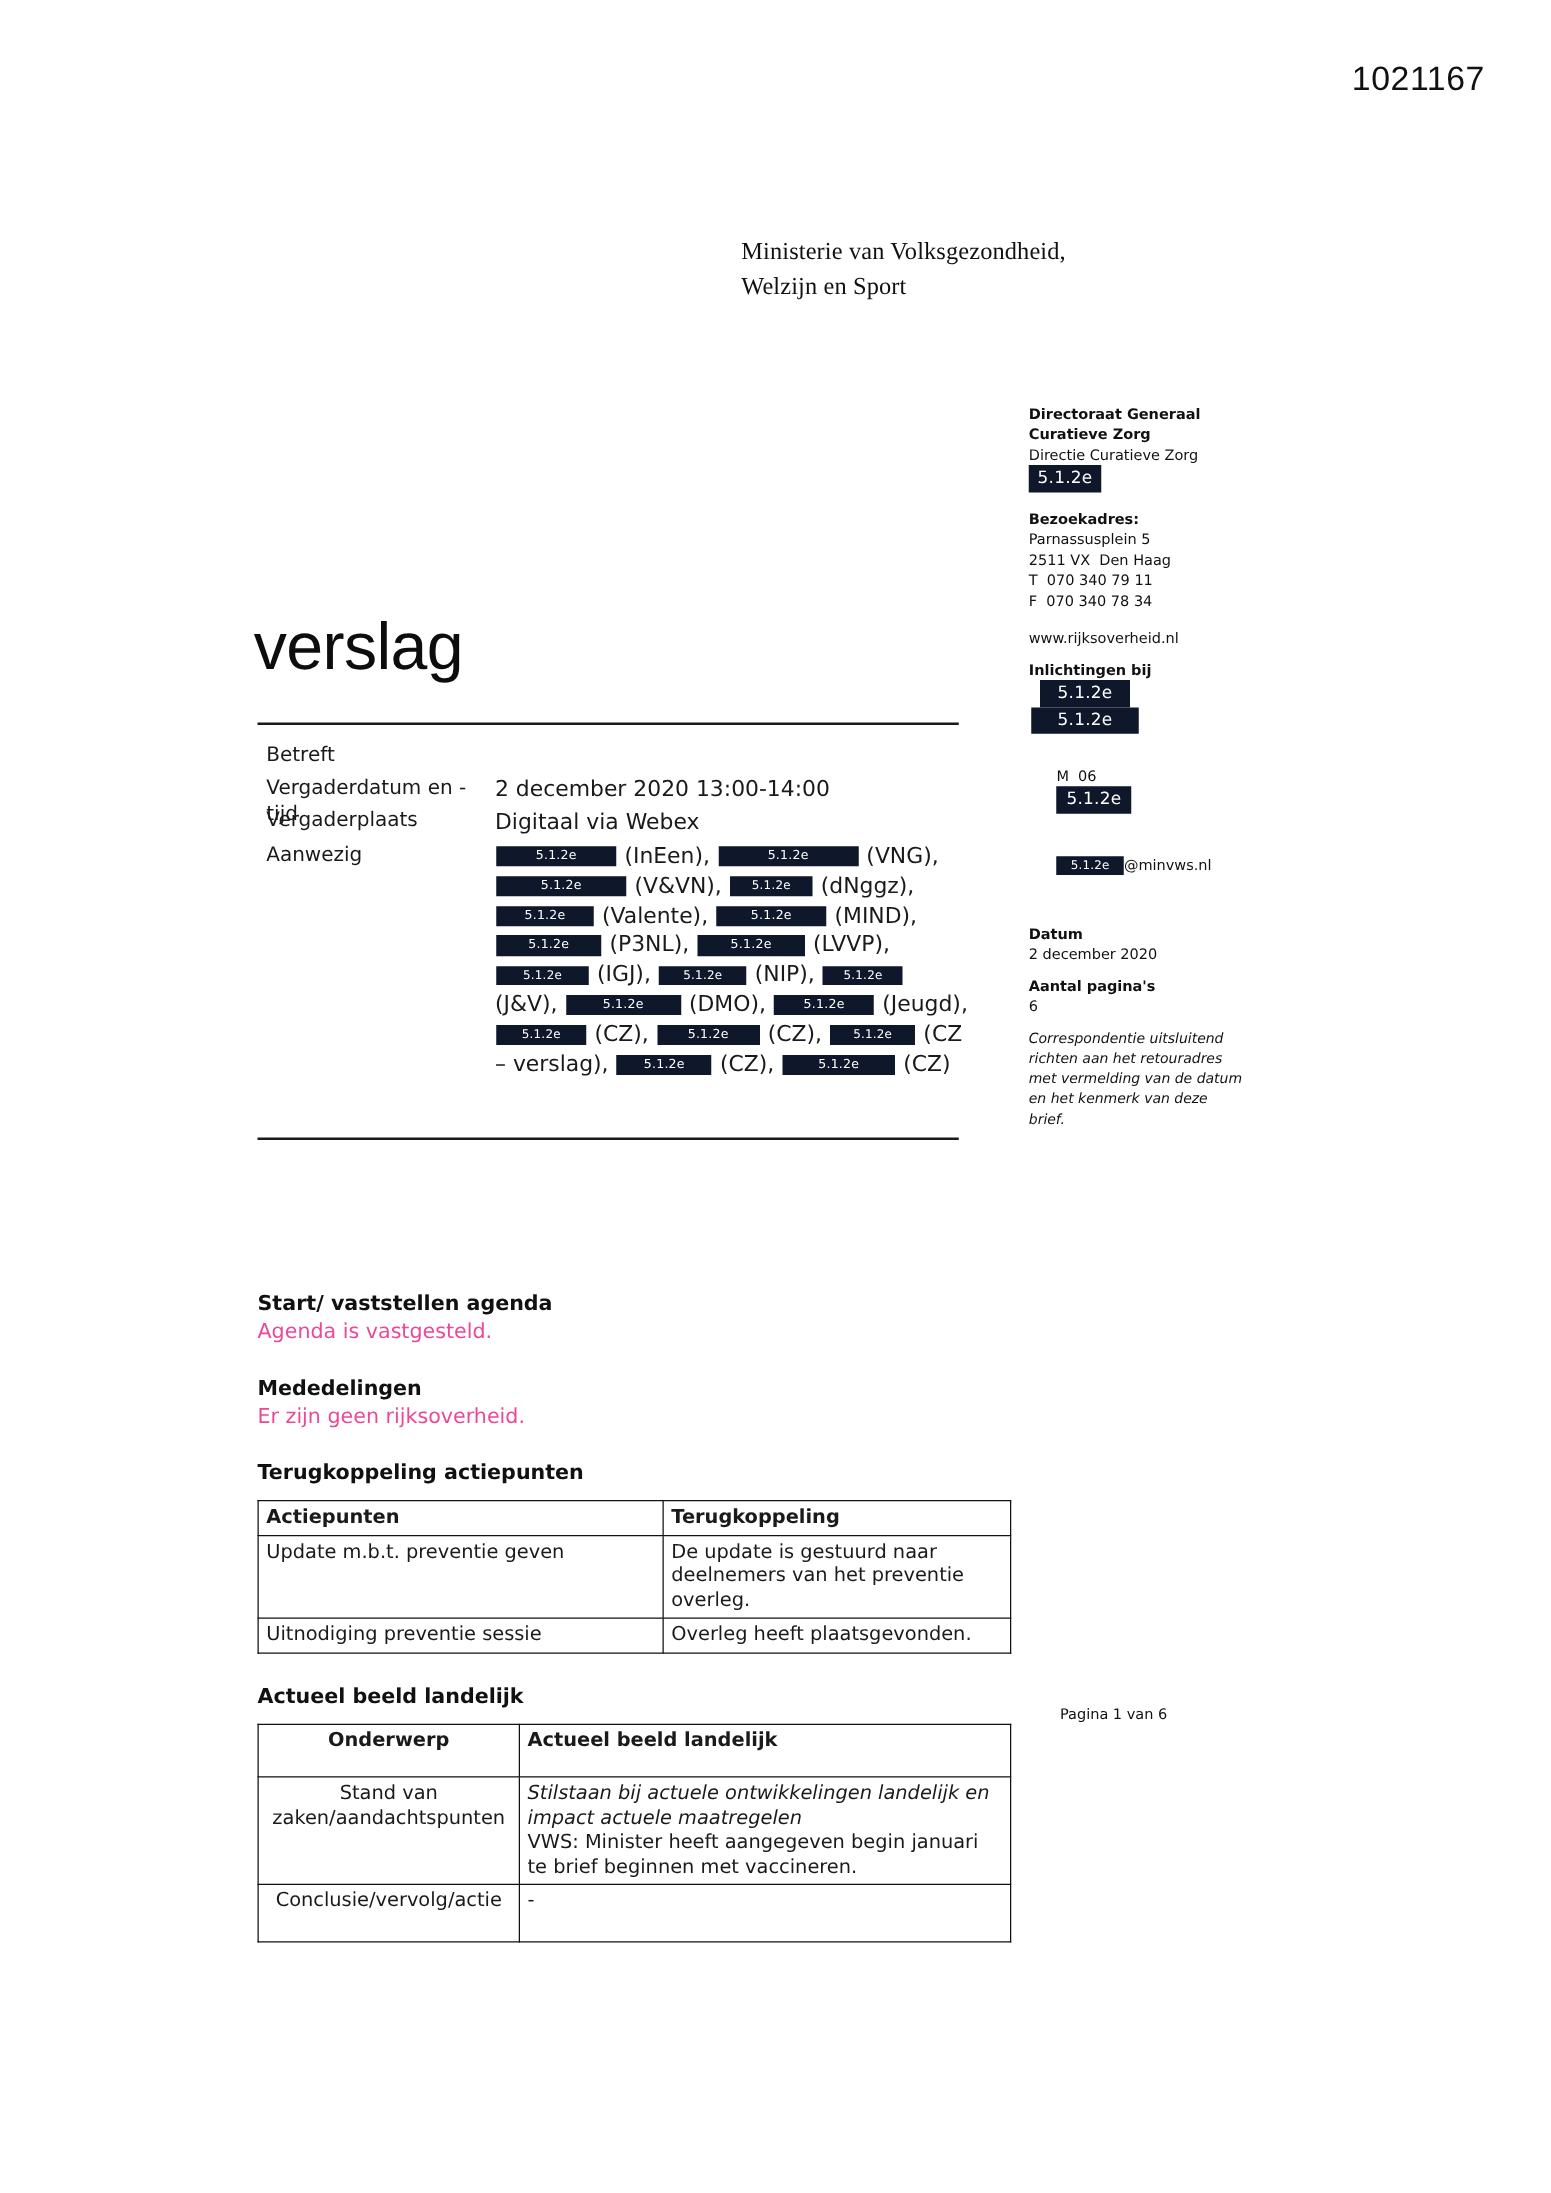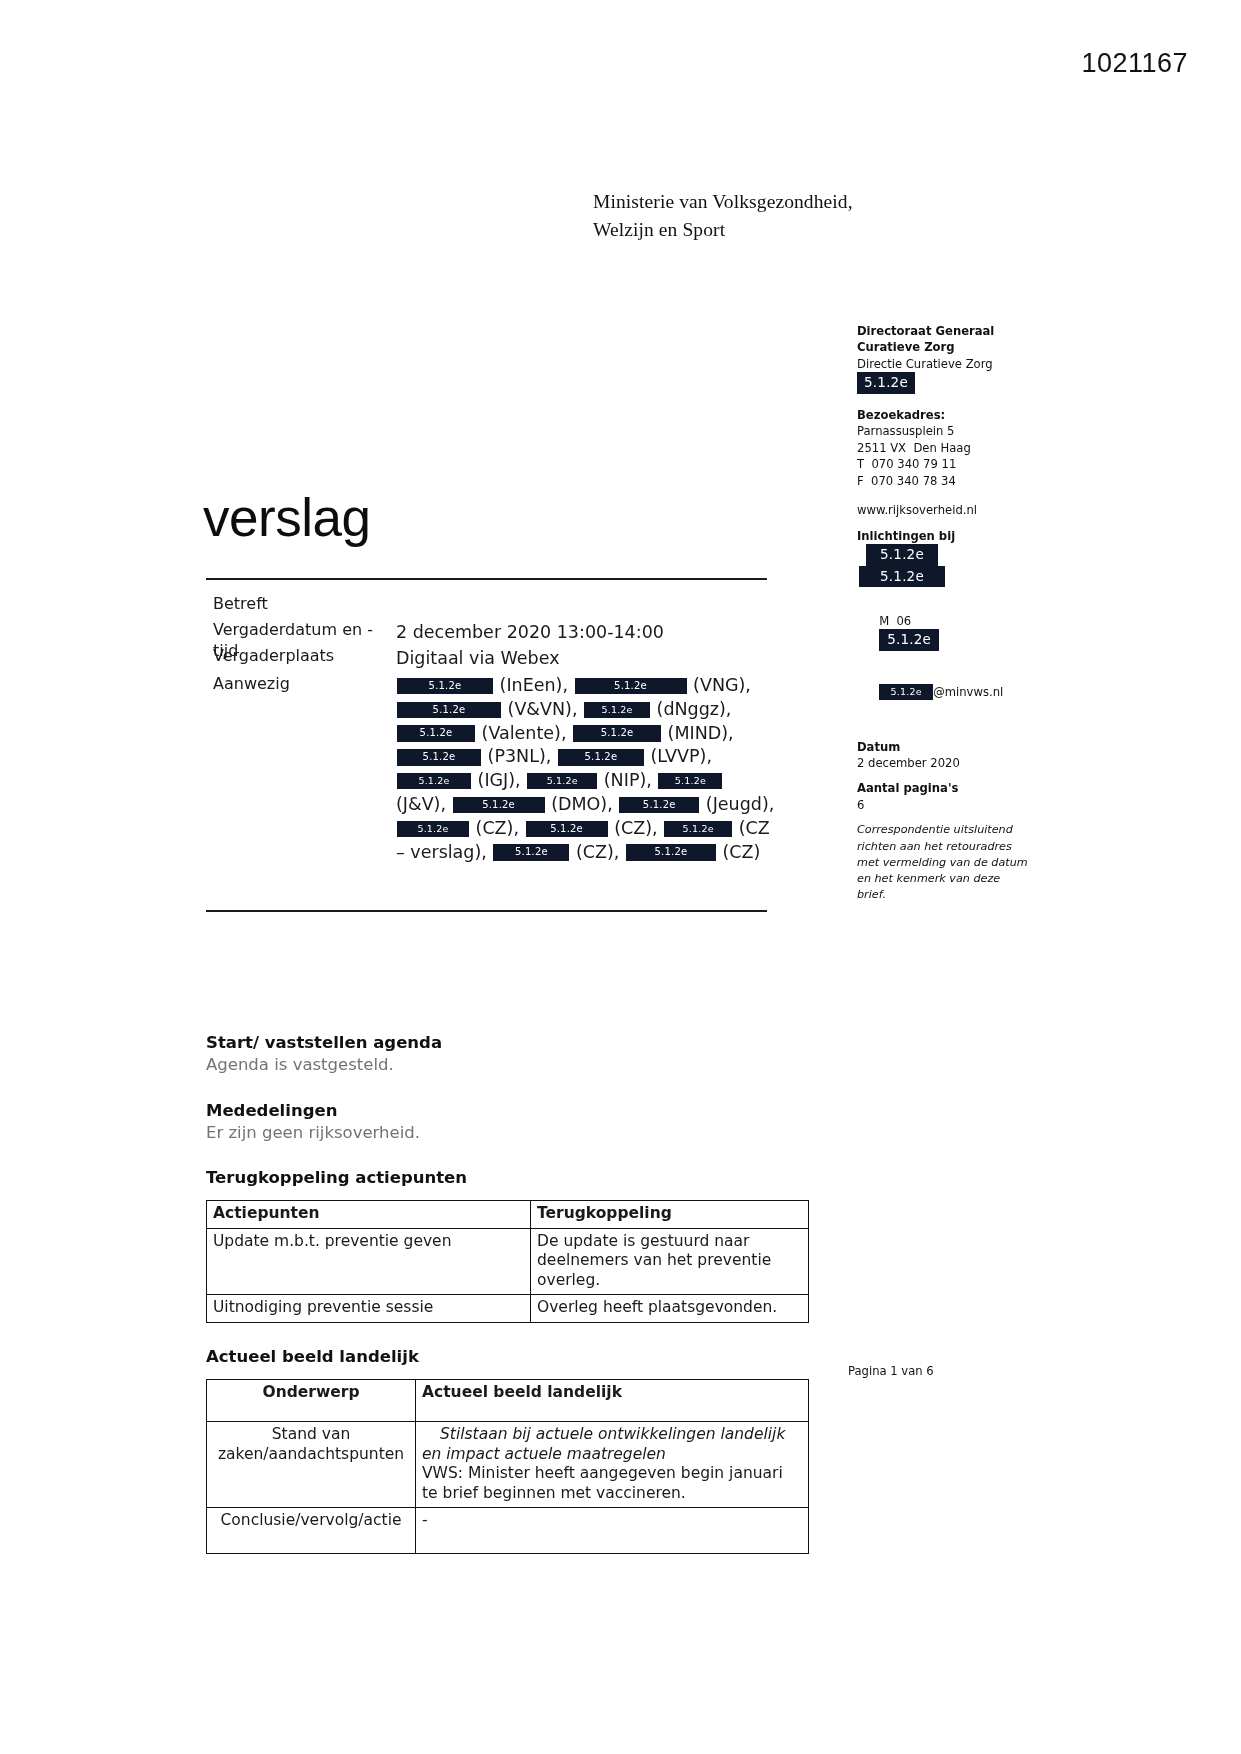--- a/index.html
+++ b/index.html
@@ -59,21 +59,21 @@
     position: absolute;
     background: #1a1a1a;
     height: 1.6px;
   }
   .rule-top   { left: 206px; top: 578px;  width: 561px; }
   .rule-bottom{ left: 206px; top: 910px;  width: 561px; }
 
   
   .sidebar {
     position: absolute;
-    left: 857px;
+    left: 823px;
     top: 323px;
     width: 180px;
     font-size: 11.6px;
     line-height: 1.42;
     color: #111;
   }
   .sb-bold { font-weight: bold; }
   .sb-line { white-space: pre; }
   .sb-gap { height: 13px; }
   .sb-gap-sm { height: 9px; }
@@ -153,21 +153,21 @@
   }
   .sec-head {
     font-size: 16.5px;
     font-weight: bold;
     line-height: 1.35;
     color: #111;
   }
   .sec-text {
     font-size: 16.5px;
     line-height: 1.35;
-    color: #737373;
+    color: #ec4899;
   }
   .sec-space { height: 23px; }
   .sec-space-sm { height: 11px; }
 
   
   table.doc {
     border-collapse: collapse;
     width: 603px;
     table-layout: fixed;
   }
@@ -175,21 +175,21 @@
     border: 1.4px solid #111;
     padding: 3px 6px 4px 6px;
     font-size: 15.5px;
     line-height: 1.26;
     vertical-align: top;
     color: #1a1a1a;
   }
   table.doc td.hdr { font-weight: bold; }
   .t1 .c1 { width: 311px; }
   .t2 .c1 { width: 196px; text-align: center; }
-  .cell-italic { font-style: italic; margin-left: 18px; }
+  .cell-italic { font-style: italic; }
 
   
   .footer {
     position: absolute;
     left: 848px;
     top: 1364px;
     font-size: 11.6px;
     color: #111;
   }
 </style>

